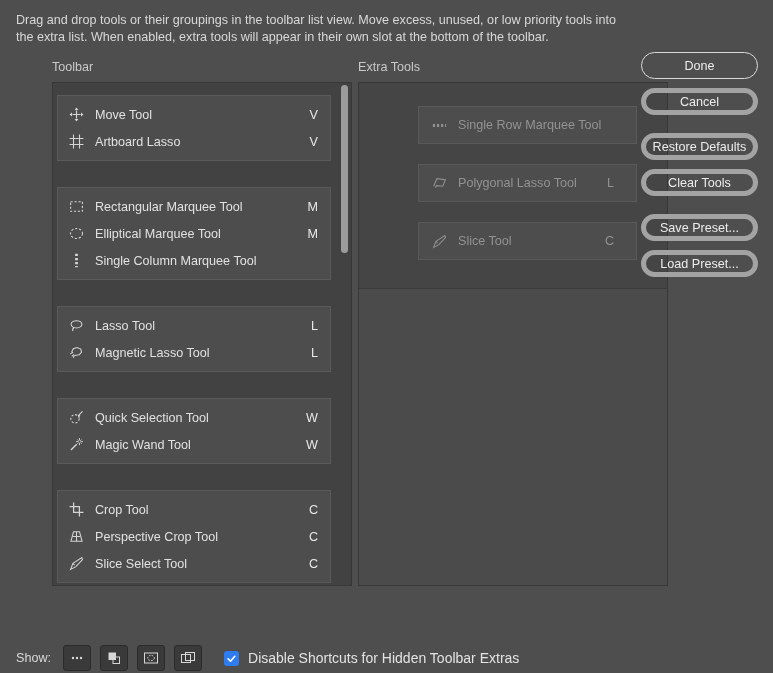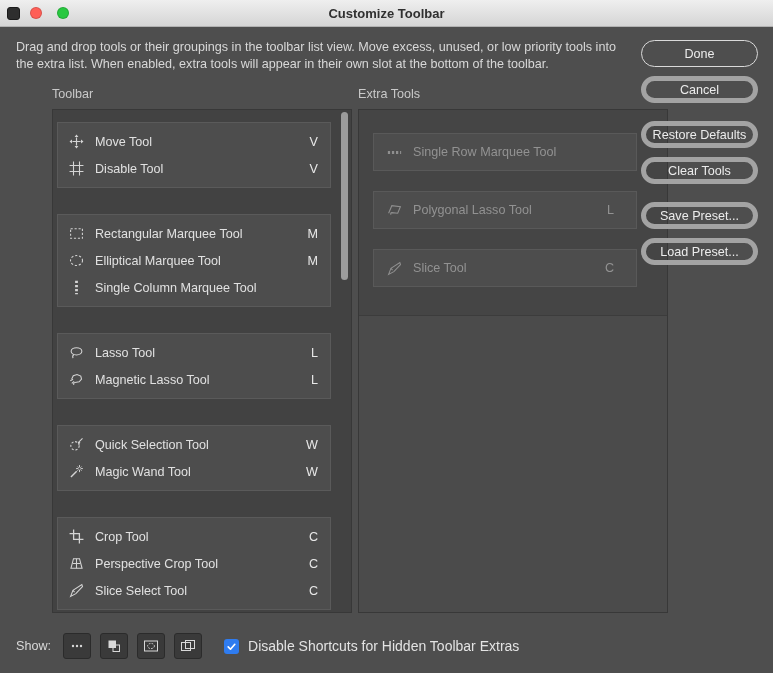--- a/index.html
+++ b/index.html
@@ -48,21 +48,21 @@
   .tool-icon svg { width: 15px; height: 15px; display: block; }
   .tool-label { flex: 1; white-space: nowrap; }
   .tool-shortcut { color: #e8e8e8; }
 
   .scrollbar { position: absolute; top: 2px; right: 2px; bottom: 2px; width: 9px; }
   .scroll-thumb { width: 7px; height: 168px; margin-left: 1px; background: #9c9c9c; border-radius: 4px; }
 
   
   .extra-panel { display: flex; flex-direction: column; background: #454545; }
   #extra-items { padding: 23px 30px 0 14px; }
-  .extra-row { height: 38px; background: #4d4d4d; border: 1px solid #595959; display: flex; align-items: center; margin-bottom: 20px; padding: 0 22px 0 12px; cursor: default; }
+  .extra-row { height: 38px; background: #4d4d4d; border: 1px solid #595959; display: flex; align-items: center; margin-bottom: 20px; padding: 0 22px 0 12px; cursor: default; margin-left: 45px; }
   .extra-row .tool-icon { color: #8f8f8f; }
   .extra-label { flex: 1; font-size: 12.6px; color: #929292; white-space: nowrap; }
   .extra-shortcut { font-size: 12.6px; color: #929292; }
   .drop-area { flex: 1; margin-top: 8px; background: #4b4b4b; border-top: 1px solid #3c3c3c; }
 
   
   .actions { position: absolute; top: 40px; right: 15px; width: 117px; }
   .btn-group { margin-bottom: 18px; }
   .pill {
     display: block; width: 100%; height: 27px; margin-bottom: 9px;
@@ -84,28 +84,20 @@
   .checkbox-row { display: flex; align-items: center; margin-left: 13px; cursor: default; }
   .checkbox { width: 15px; height: 15px; border-radius: 3px; background: #2f7cf0; display: flex; align-items: center; justify-content: center; margin-right: 9px; }
   .checkbox svg { width: 11px; height: 11px; display: block; }
   .checkbox-label { font-size: 14px; color: #e3e3e3; }
 </style>
 </head>
 <body>
 
 <div class="window">
 
-  <div class="titlebar">
-    <div class="traffic">
-      <span class="proxy"></span>
-      <span class="light red"></span>
-      <span class="light green"></span>
-    </div>
-    <div class="win-title">Customize Toolbar</div>
-  </div>
 
   <p class="instructions">Drag and drop tools or their groupings in the toolbar list view. Move excess, unused, or low priority tools into the extra list. When enabled, extra tools will appear in their own slot at the bottom of the toolbar.</p>
 
   <div class="main">
     <div class="left-col">
       <div class="section-label">Toolbar</div>
       <div class="panel toolbar-panel">
         <div id="toolbar-groups">
             <div class="tool-group">
               <div class="tool-row">
@@ -117,21 +109,21 @@
                 </span>
                 <span class="tool-label">Move Tool</span>
                 <span class="tool-shortcut">V</span>
               </div>
               <div class="tool-row">
                 <span class="tool-icon">
                   <svg viewBox="0 0 14 14">
                     <path d="M4.2.5v13M9.8.5v13M.5 4.2h13M.5 9.8h13" stroke="currentColor" fill="none"></path>
                   </svg>
                 </span>
-                <span class="tool-label">Disable Tool</span>
+                <span class="tool-label">Artboard Lasso</span>
                 <span class="tool-shortcut">V</span>
               </div>
             </div>
             <div class="tool-group">
               <div class="tool-row">
                 <span class="tool-icon">
                   <svg viewBox="0 0 14 14">
                     <rect x="1.5" y="2.5" width="11" height="9" fill="none" stroke="currentColor" stroke-dasharray="2 1.7"></rect>
                   </svg>
                 </span>

